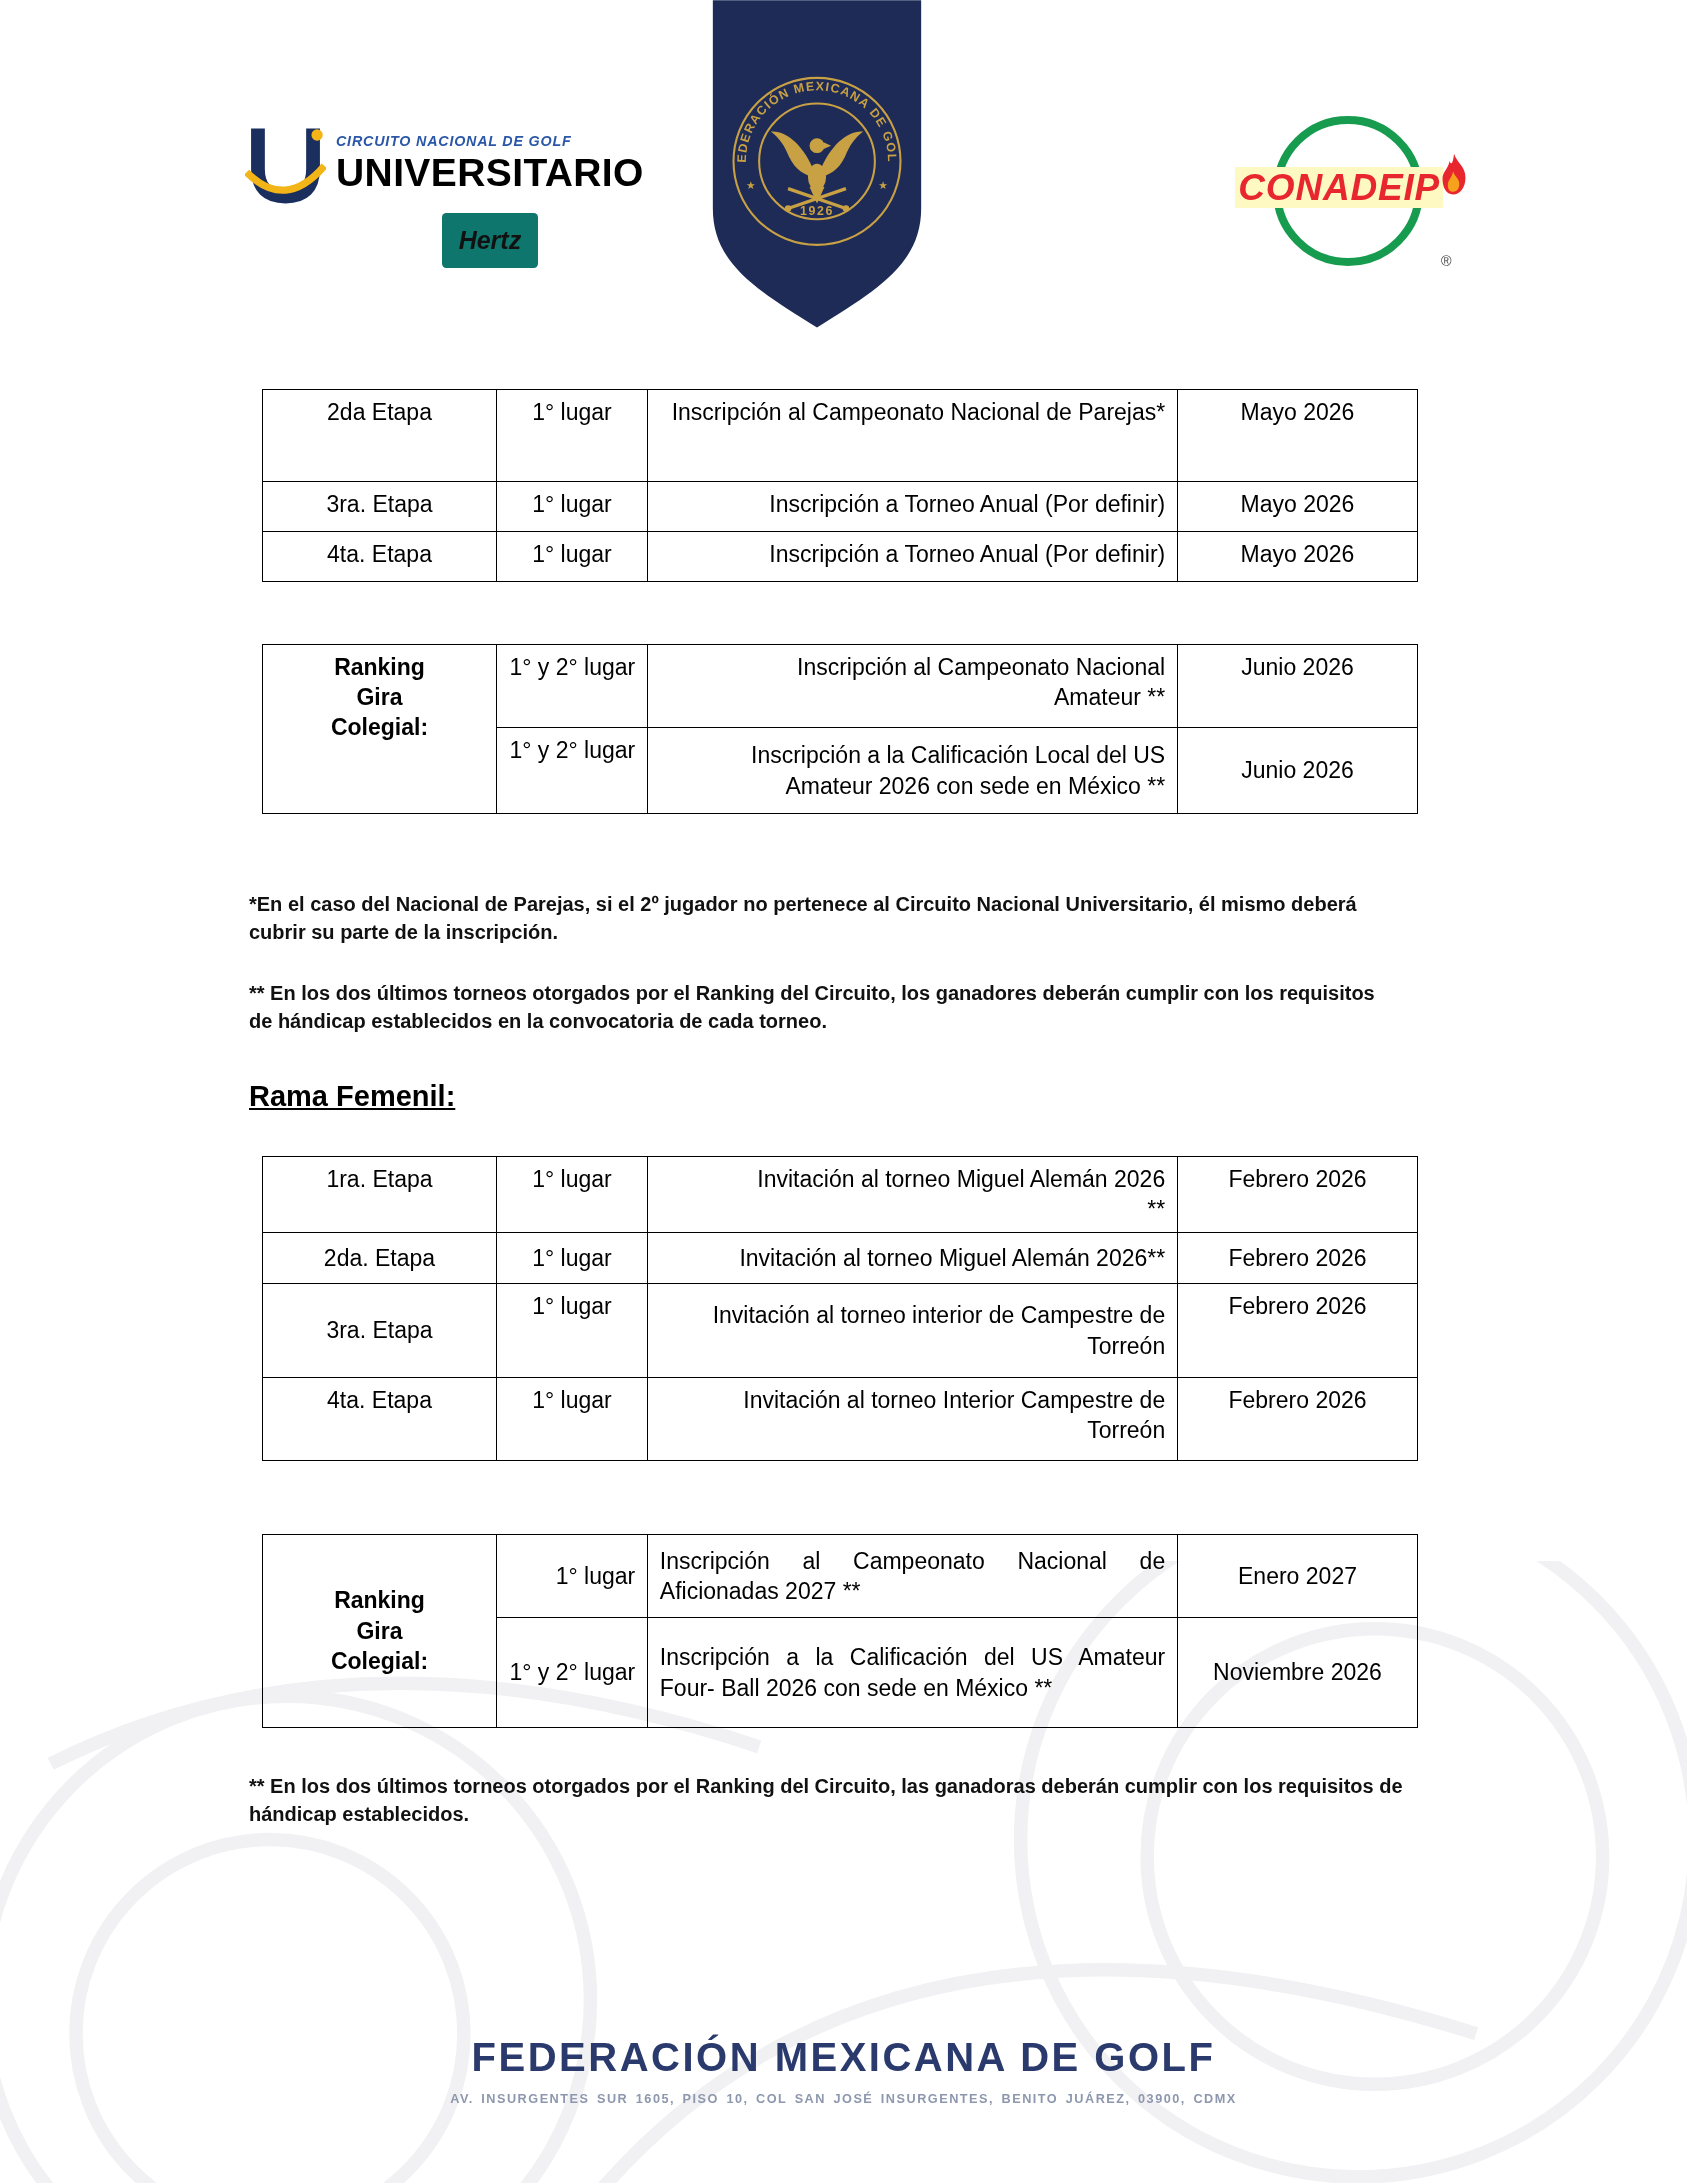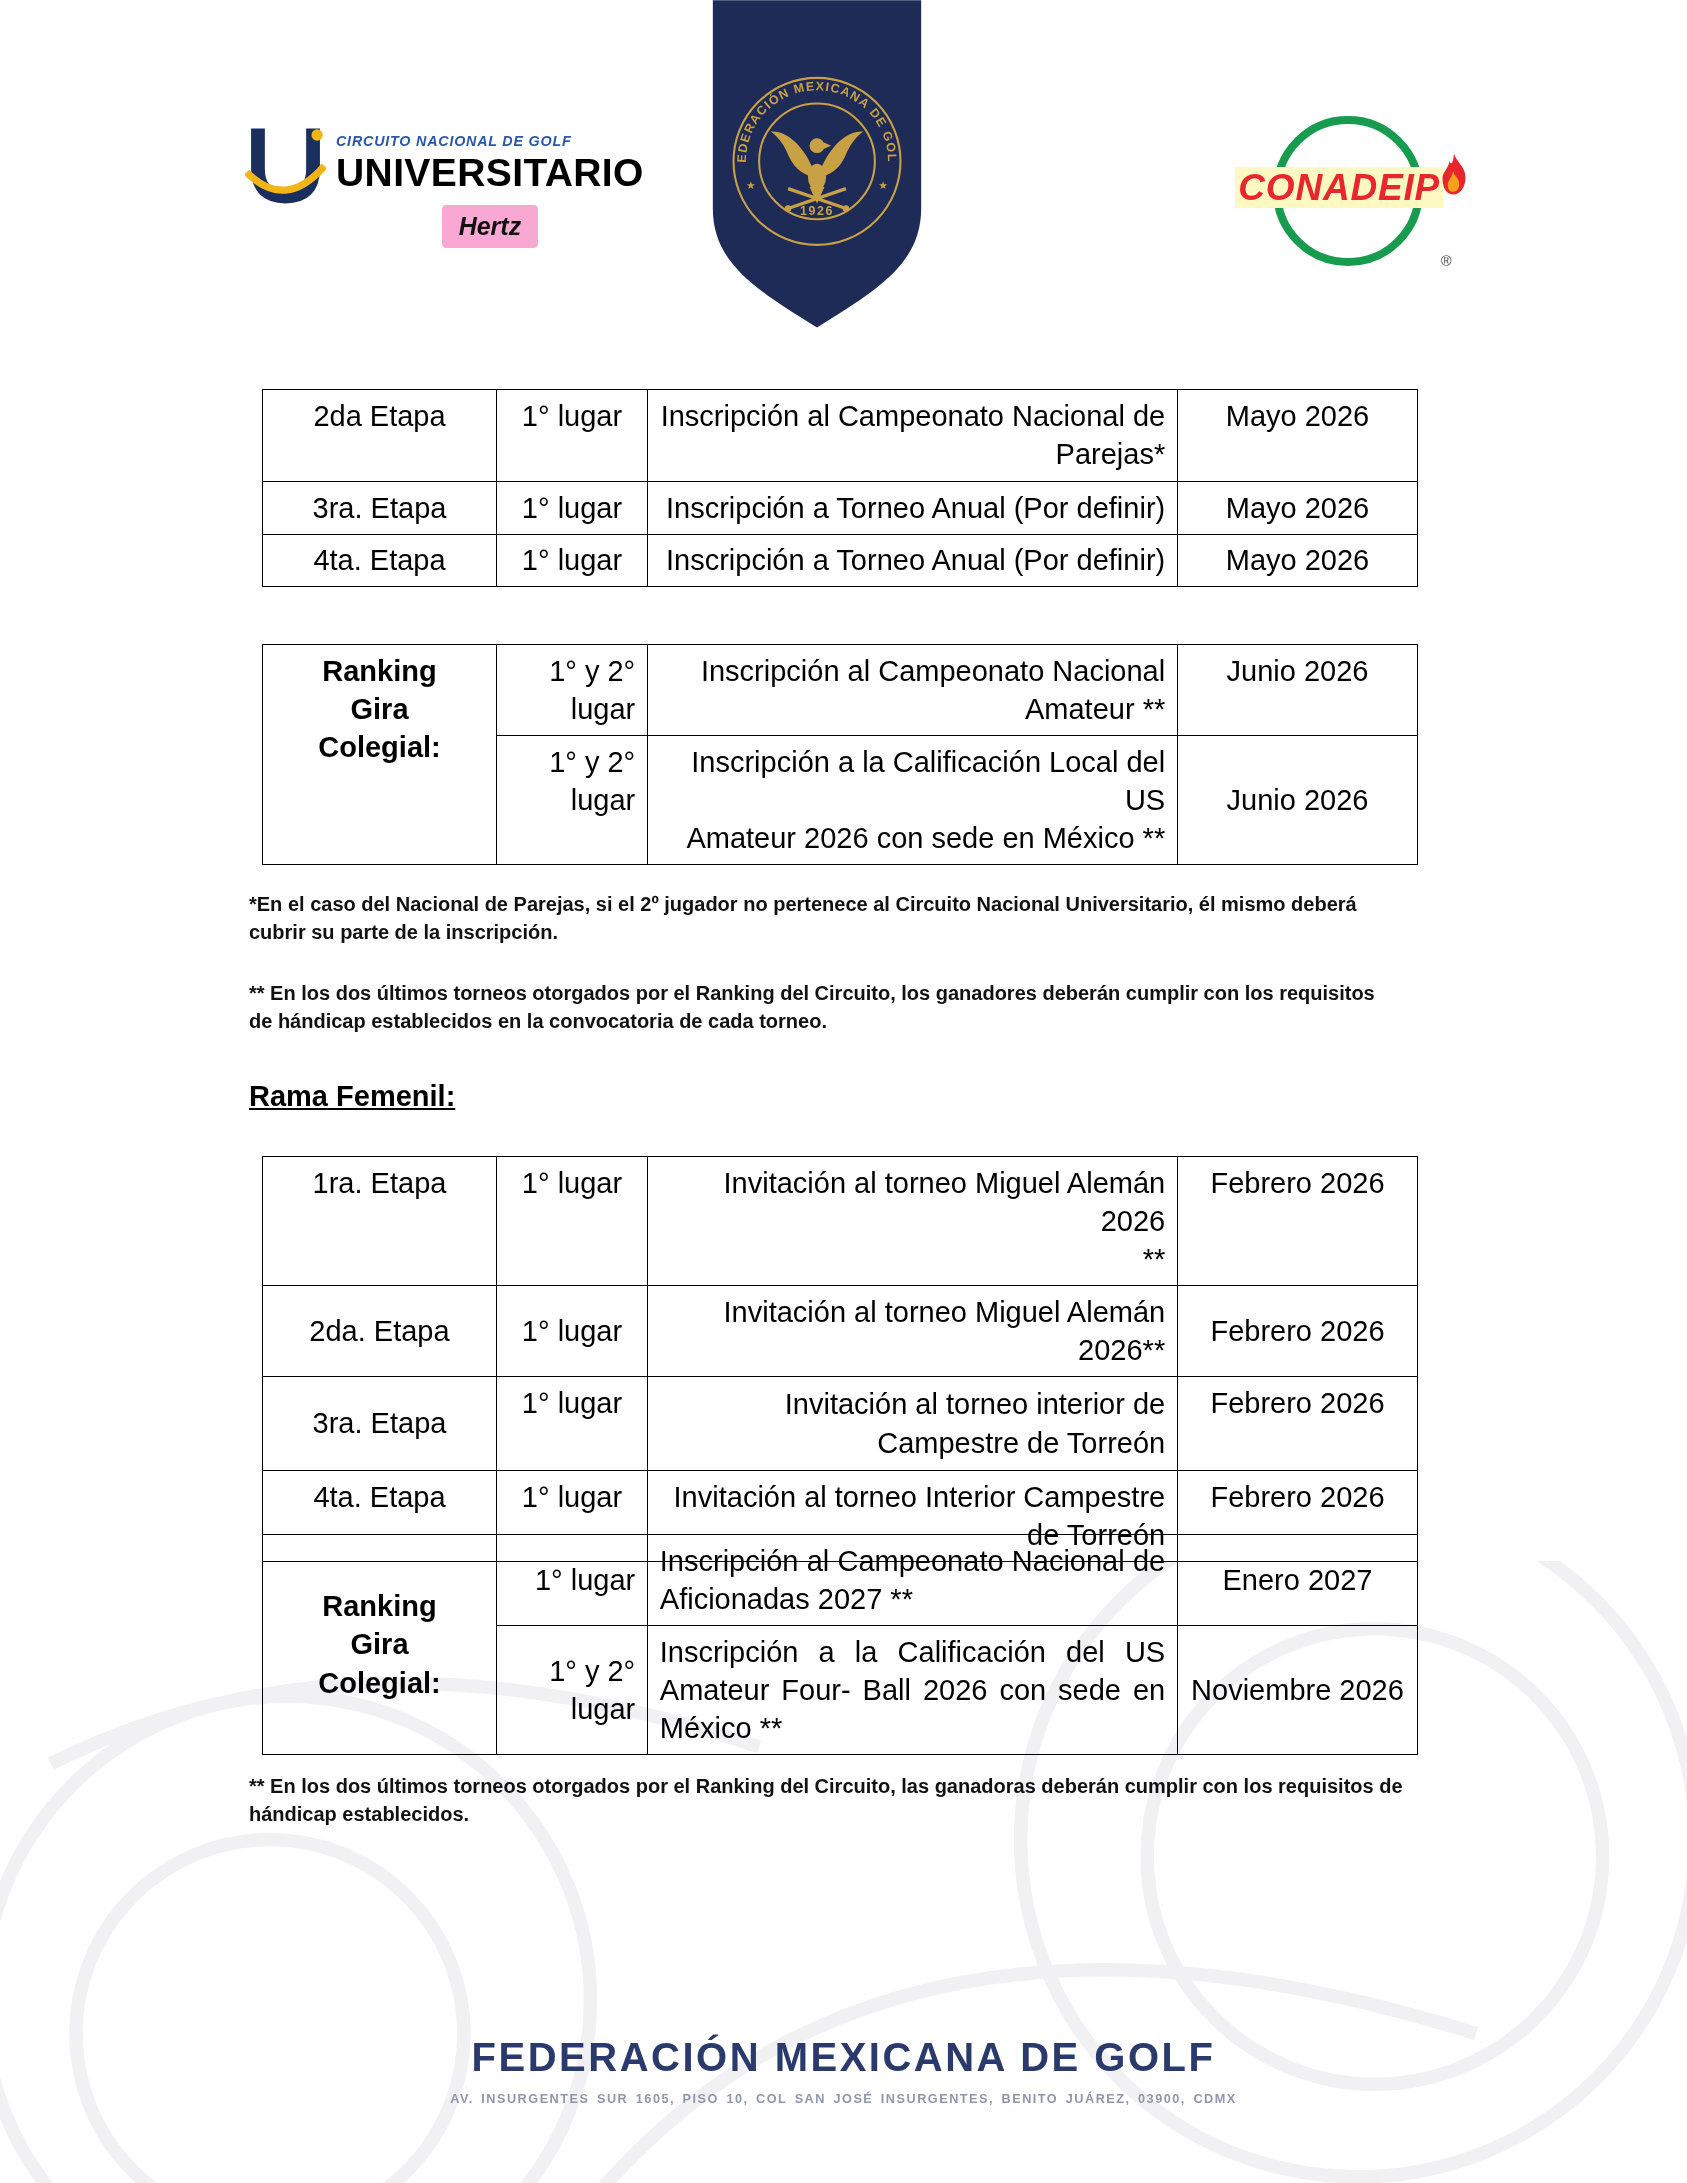--- a/index.html
+++ b/index.html
@@ -8,35 +8,35 @@
 
   
   .watermark { position:absolute; left:0; top:1561px; width:1687px; height:623px; z-index:0; }
 
   
   .uni-logo { position:absolute; left:245px; top:125px; display:flex; align-items:flex-start; z-index:2; }
   .u-mark { width:81px; height:88px; margin-right:10px; }
   .uni-text { display:flex; flex-direction:column; }
   .uni-tagline { color:#2b57a8; font-size:14.3px; font-weight:bold; font-style:italic; letter-spacing:0.8px; margin-top:8.4px; }
   .uni-name { color:#000000; font-size:39px; font-weight:800; letter-spacing:0.4px; margin-top:1.7px; }
-  .hertz-badge { display:inline-block; align-self:center; background:#f9a8d4; border-radius:4.2px; padding:7px 17px; margin-top:10px; }
+  .hertz-badge { display:inline-block; align-self:center; background:#0f766e; border-radius:4.2px; padding:13px 17px; margin-top:18px; }
   .hertz-badge span { color:#111; font-size:25px; font-weight:bold; font-style:italic; }
 
   .crest { position:absolute; left:693px; top:0; width:248px; height:331px; z-index:2; }
 
   .conadeip { position:absolute; left:1233px; top:116px; width:245px; height:169px; z-index:2; }
   .conadeip-circle { position:absolute; left:40px; top:0; width:150px; height:150px; border:8.4px solid #179c4f; border-radius:50%; background:transparent; }
   .conadeip-name { position:absolute; left:-11.8px; top:51px; width:236px; text-align:center; z-index:3; }
   .conadeip-name span { background:#fef9c3; padding:0 3.4px; color:#e8262d; font-size:37px; font-weight:900; font-style:italic; letter-spacing:0.8px; }
   .conadeip-flame { position:absolute; left:206px; top:37px; width:30px; height:44px; z-index:4; }
   .conadeip-reg { position:absolute; left:208px; top:137px; font-size:14.3px; color:#444444; }
 
   
   table.doc-table { border-collapse:collapse; table-layout:fixed; width:1155px; background:transparent; }
-  table.doc-table td { border:1.7px solid #000000; font-size:29px; line-height:1.32; color:#000000; padding:6.7px 11.8px; }
+  table.doc-table td { border:1.7px solid #000000; font-size:23px; line-height:1.32; color:#000000; padding:6.7px 11.8px; }
   .col-etapa  { width:234px; }
   .col-lugar  { width:151px; }
   .col-premio { width:530px; }
   .col-fecha  { width:240px; }
   td.c { text-align:center; }
   td.l { text-align:right; }
   td.j { text-align:justify; }
   td.top { vertical-align:top; }
   td.mid { vertical-align:middle; }
   .preline { white-space:pre-line; }

